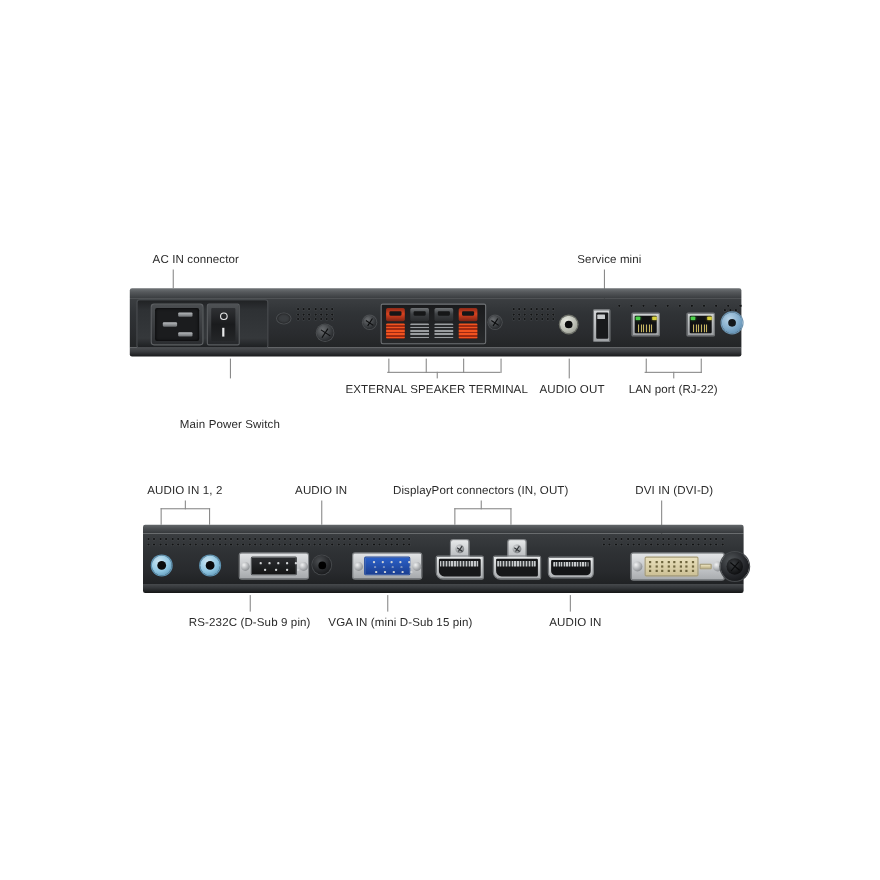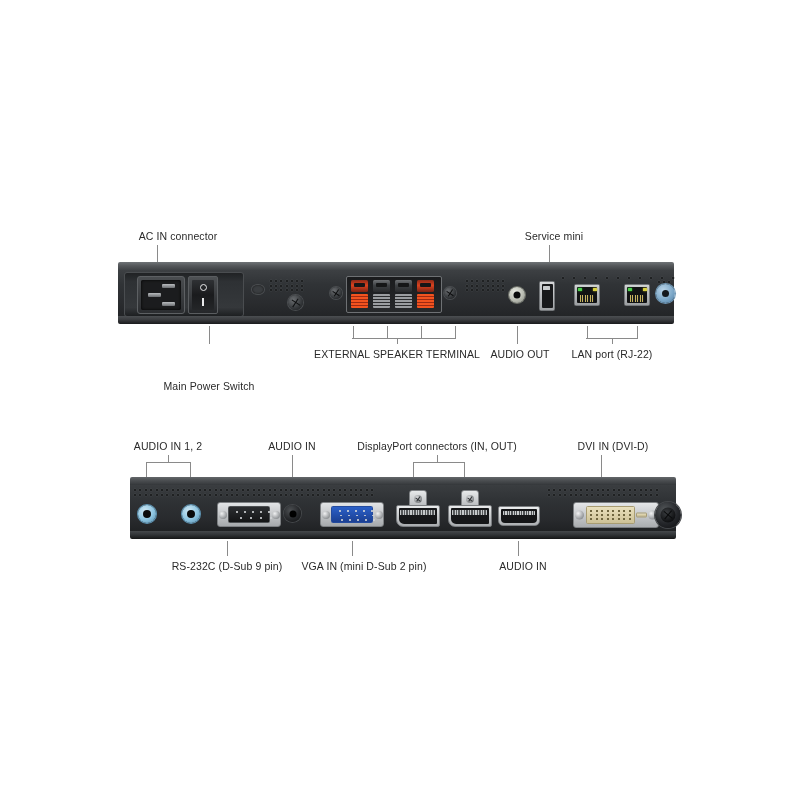--- a/index.html
+++ b/index.html
@@ -793,16 +793,16 @@
 
     </div>
     <div class="bevel-bot"></div>
   </div>
 
   <div class="lead" style="left:227px;top:541px;height:15px;"></div>
   <div class="lead" style="left:352px;top:541px;height:15px;"></div>
   <div class="lead" style="left:518px;top:541px;height:15px;"></div>
 
   <div class="lbl center" style="left:227px;top:560px;">RS-232C (D-Sub 9 pin)</div>
-  <div class="lbl center" style="left:364px;top:560px;">VGA IN (mini D-Sub 2 pin)</div>
+  <div class="lbl center" style="left:364px;top:560px;">VGA IN (mini D-Sub 15 pin)</div>
   <div class="lbl center" style="left:523px;top:560px;">AUDIO IN</div>
 
 </div>
 
 </body></html>

